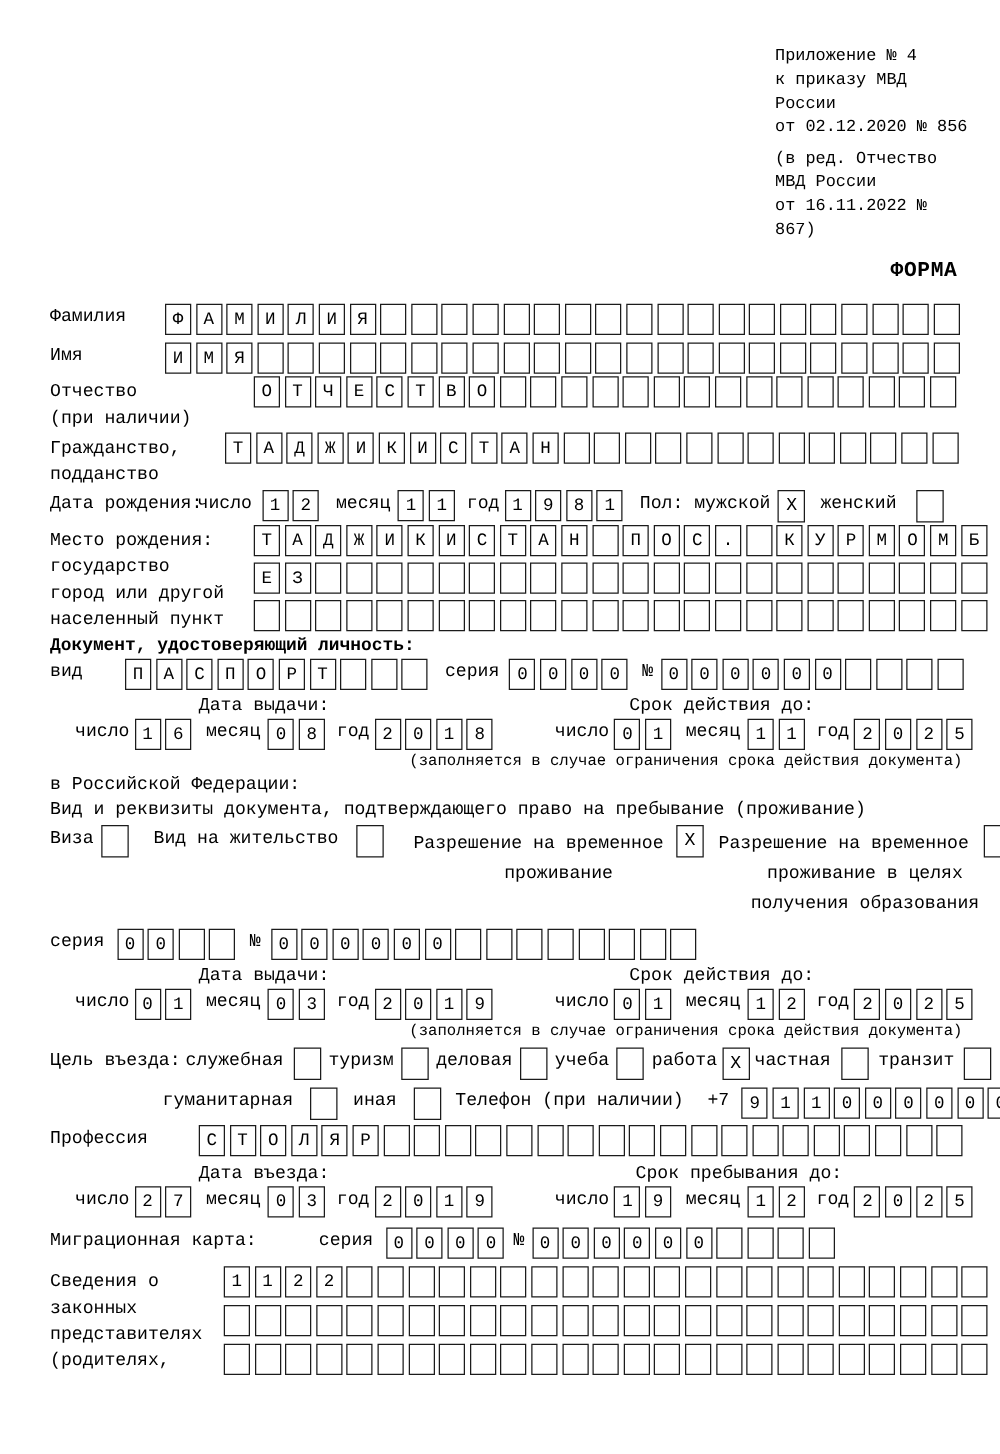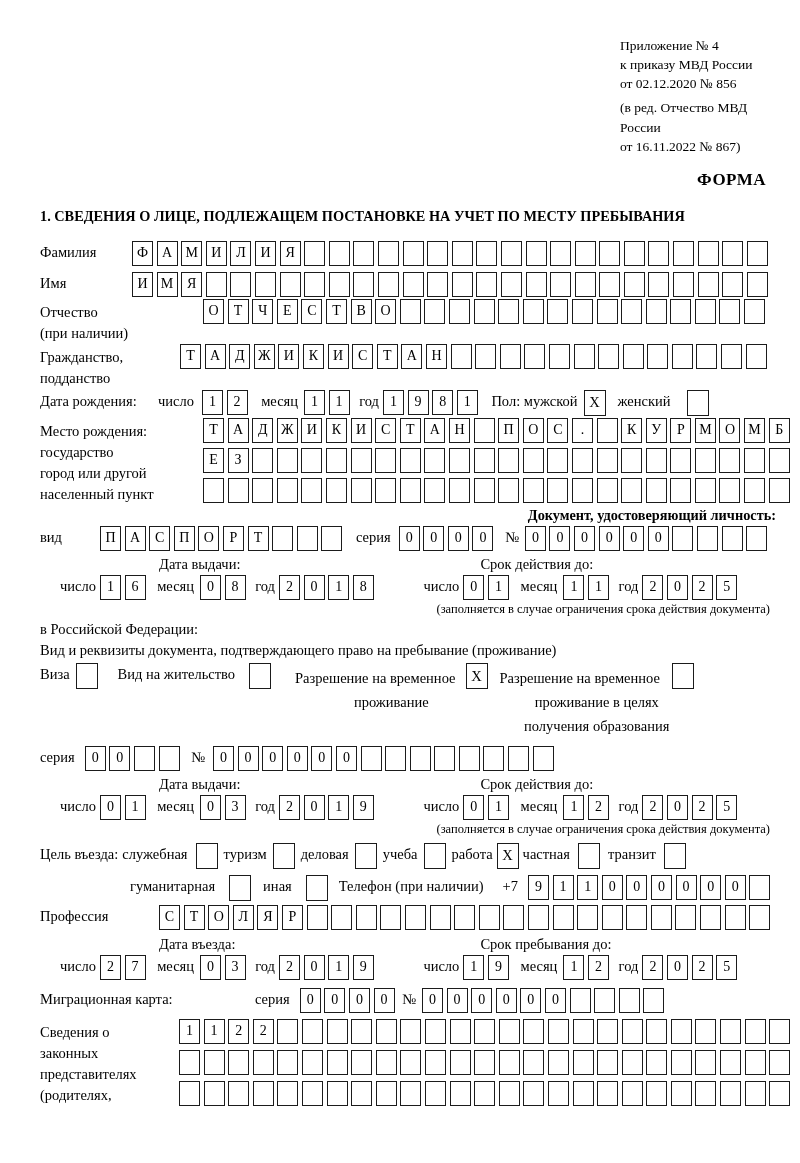--- a/index.html
+++ b/index.html
@@ -1,20 +1,20 @@
 <!DOCTYPE html>
 <html><head>
 <meta charset="utf-8">
 <style>
   html,body{margin:0;padding:0;background:#ffffff;}
   .page{
     position:relative;
     width:800px;height:1163px;
     background:#ffffff;color:#000;
-    font-family:Liberation Serif, serif;
+    font-family:Liberation Mono, monospace;
     font-size:14.5px;
     box-sizing:border-box;
     padding:36px 24px 4px 40px;
     overflow:hidden;
   }
   
   .appendix{margin-left:580px;font-size:13.5px;line-height:1.42;}
   .appendix .amend{margin-top:5px;}
   .forma{margin-top:14px;text-align:right;padding-right:10px;font-weight:bold;font-size:17px;letter-spacing:.5px;}
   .title{margin-top:15px;text-align:center;font-weight:bold;font-size:15.5px;line-height:1.55;}
@@ -28,21 +28,21 @@
   .cell{
     width:21px;height:25px;border:1.9px solid #1b1b1b;margin-right:3.6px;
     display:inline-flex;align-items:center;justify-content:center;
     font-size:14px;box-sizing:border-box;flex:0 0 auto;background:#fff;
   }
   .cb{
     width:22px;height:26px;border:1.9px solid #1b1b1b;
     display:inline-flex;align-items:center;justify-content:center;
     font-size:14.5px;box-sizing:border-box;flex:0 0 auto;background:#fff;vertical-align:middle;
   }
-  .doc-heading{margin-top:2px;text-align:right;font-weight:bold;font-size:14.3px;}
+  .doc-heading{margin-top:2px;text-align:left;font-weight:bold;font-size:14.3px;}
   .date-labels{display:flex;font-size:14.5px;white-space:nowrap;}
   .note{font-size:12.5px;}
   .opt-col{display:flex;flex-direction:column;text-align:center;font-size:14.5px;line-height:24px;flex:0 0 auto;}
   .opt-col .first{display:flex;align-items:flex-start;}
   .opt-col .first span:first-child{padding-top:3px;}
   .stack{display:flex;flex-direction:column;}
   
   .mt1{margin-top:1px}.mt2{margin-top:2px}.mt4{margin-top:4px}.mt5{margin-top:5px}
   .mt6{margin-top:6px}.mt8{margin-top:8px}
   .mt16{margin-top:16px}
@@ -63,21 +63,20 @@
     <div>от 02.12.2020 № 856</div>
     <div class="amend">
       <div>(в ред. Отчество МВД России</div>
       <div>от 16.11.2022 № 867)</div>
     </div>
   </div>
 
   <div class="forma">ФОРМА</div>
 
 
-  <div class="sec-heading">1. СВЕДЕНИЯ О ЛИЦЕ, ПОДЛЕЖАЩЕМ ПОСТАНОВКЕ НА УЧЕТ ПО МЕСТУ ПРЕБЫВАНИЯ</div>
 
   <div class="frow mt16">
     <span class="flabel" style="width:92px">Фамилия</span>
     <span class="cells">
         <span class="cell">Ф</span>
         <span class="cell">А</span>
         <span class="cell">М</span>
         <span class="cell">И</span>
         <span class="cell">Л</span>
         <span class="cell">И</span>

